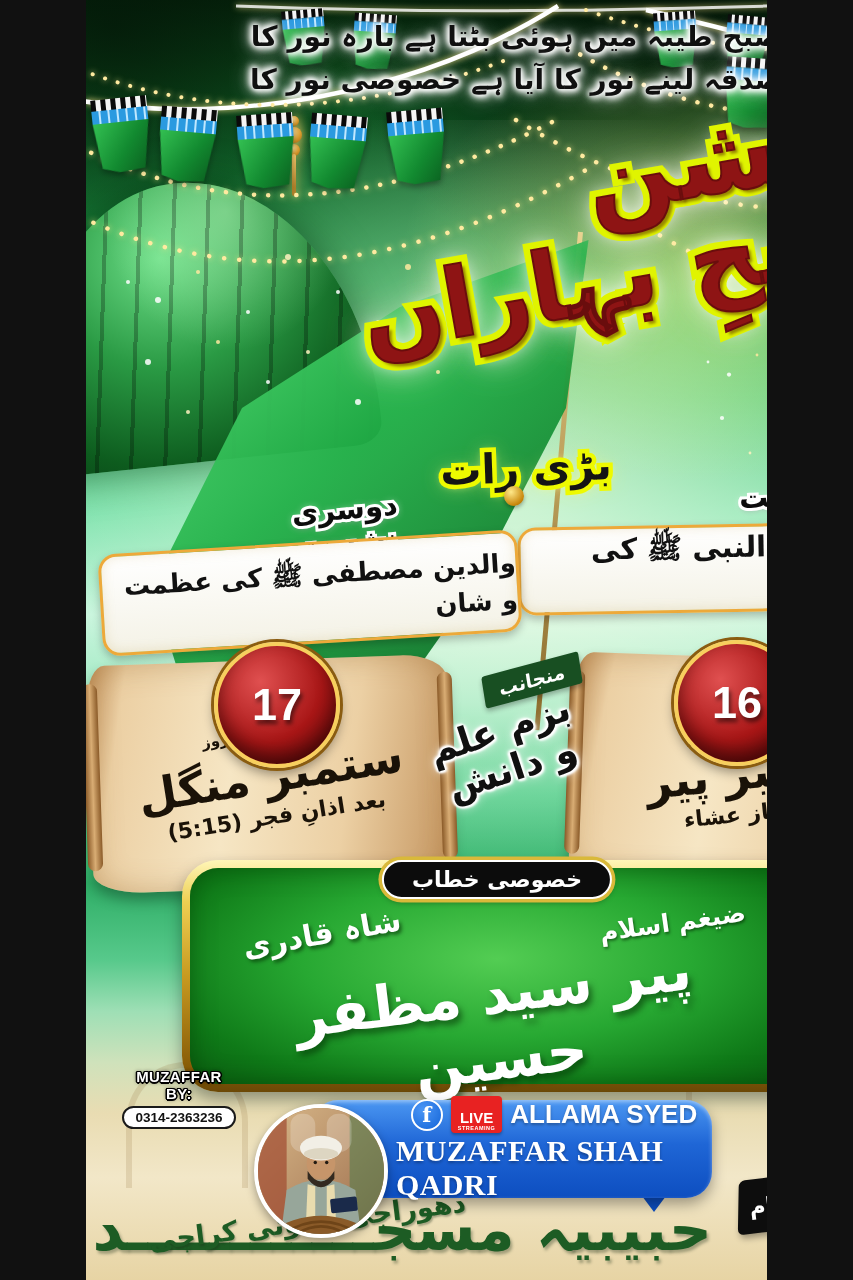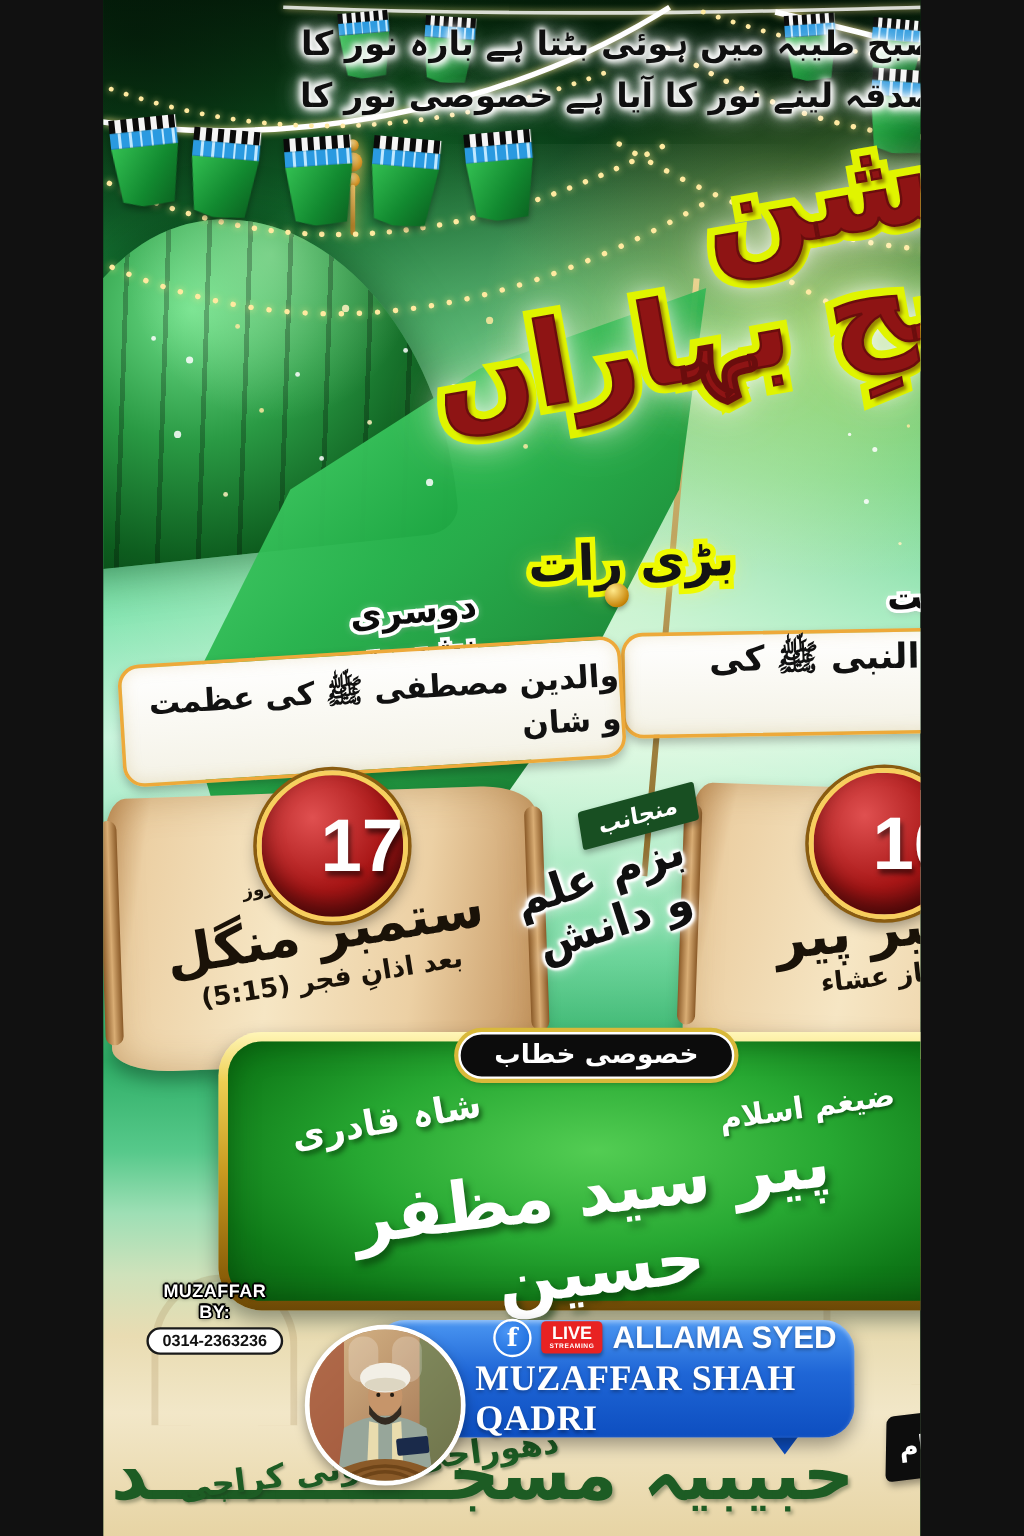--- a/index.html
+++ b/index.html
@@ -113,21 +113,21 @@
   .scroll-left{left:4px;top:660px;width:360px;height:228px;transform:rotate(-2deg);}
   .scroll-content{position:absolute;inset:12px 24px;direction:rtl;text-align:center;color:#1a1208;
     display:flex;flex-direction:column;align-items:center;justify-content:center;transform:rotate(-8deg);}
   .scroll-content .yr{font-size:29px;font-weight:bold;transform:rotate(-6deg) translateX(16px);}
   .scroll-content .broz{position:absolute;top:52px;left:30%;font-size:15px;font-weight:bold;}
   .scroll-content .date{font-size:45px;font-weight:bold;line-height:1.05;}
   .scroll-content .time{font-size:22px;font-weight:bold;margin-top:4px;}
   .day-circle{width:118px;height:118px;border-radius:50%;
     background:radial-gradient(circle at 36% 30%,#e05050,#a81616 55%,#5c0606 95%);
     border:4px solid #f7cf5e;box-shadow:0 0 0 3px #8a5c10,0 6px 12px rgba(0,0,0,.4),inset 0 -10px 18px rgba(0,0,0,.45);
-    display:flex;align-items:center;justify-content:flex-end;color:#fff;font-size:62px;font-weight:bold;
+    display:flex;align-items:center;justify-content:center;color:#fff;font-size:45px;font-weight:bold;
     text-shadow:2px 4px 4px rgba(0,0,0,.55);font-family:"Liberation Sans",sans-serif;}
   .circle-16{left:588px;top:640px;}
   .circle-17{left:128px;top:642px;}
 
   
   .org-label{left:396px;top:664px;transform:rotate(-15deg) skewX(-6deg);background:#184f22;color:#fff;
     padding:5px 16px;font-size:19px;font-weight:bold;border-radius:3px;direction:rtl;
     box-shadow:0 3px 5px rgba(0,0,0,.3);}
   .org-name{left:338px;top:708px;width:164px;transform:rotate(-18deg);direction:rtl;text-align:center;
     font-size:37px;font-weight:bold;color:#101010;line-height:1.12;
@@ -166,21 +166,21 @@
   .avatar{left:168px;top:1104px;width:126px;height:126px;border-radius:50%;border:4px solid #fff;
     overflow:hidden;box-shadow:0 4px 10px rgba(0,0,0,.35);z-index:5;background:#b08a5c;}
   .live-strip{left:226px;top:1100px;width:400px;height:98px;border-radius:26px;z-index:4;box-sizing:border-box;
     background:linear-gradient(180deg,#4b97f2 0%,#1f66d6 45%,#0d4ec0 100%);
     box-shadow:0 6px 14px rgba(0,0,0,.35),inset 0 2px 4px rgba(255,255,255,.45);
     padding-left:84px;display:flex;flex-direction:column;align-items:center;justify-content:center;color:#fff;}
   .live-strip .row1{display:flex;align-items:center;gap:8px;}
   .fb-circle{width:32px;height:32px;border-radius:50%;border:2.5px solid #fff;box-sizing:border-box;
     background:radial-gradient(circle at 35% 30%,#4a95f5,#1465d8);display:flex;align-items:center;justify-content:center;
     font-family:"DejaVu Serif",serif;font-weight:bold;font-size:21px;color:#fff;line-height:1;}
-  .live-badge{background:#e82222;border-radius:4px;padding:3px 7px 2px;display:flex;flex-direction:column;
+  .live-badge{background:#e82222;border-radius:4px;padding:14px 7px 2px;display:flex;flex-direction:column;
     align-items:center;line-height:1;box-shadow:0 2px 3px rgba(0,0,0,.3);}
   .live-badge .lv{font-family:"Liberation Sans",sans-serif;font-weight:900;font-size:15px;color:#fff;}
   .live-badge .st{font-family:"Liberation Sans",sans-serif;font-weight:700;font-size:5.5px;color:#fff;letter-spacing:.5px;margin-top:1px;}
   .live-strip .l1{font-family:"Liberation Sans",sans-serif;font-weight:800;font-size:26px;text-shadow:0 2px 3px rgba(0,0,0,.3);}
   .live-strip .l2{font-family:Liberation Serif, serif;font-weight:800;font-size:30px;margin-top:1px;
     letter-spacing:.4px;text-shadow:0 2px 3px rgba(0,0,0,.3);}
   .strip-tail{left:556px;top:1196px;width:0;height:0;border-left:12px solid transparent;
     border-right:12px solid transparent;border-top:16px solid #0d4ec0;z-index:3;}
 
   

